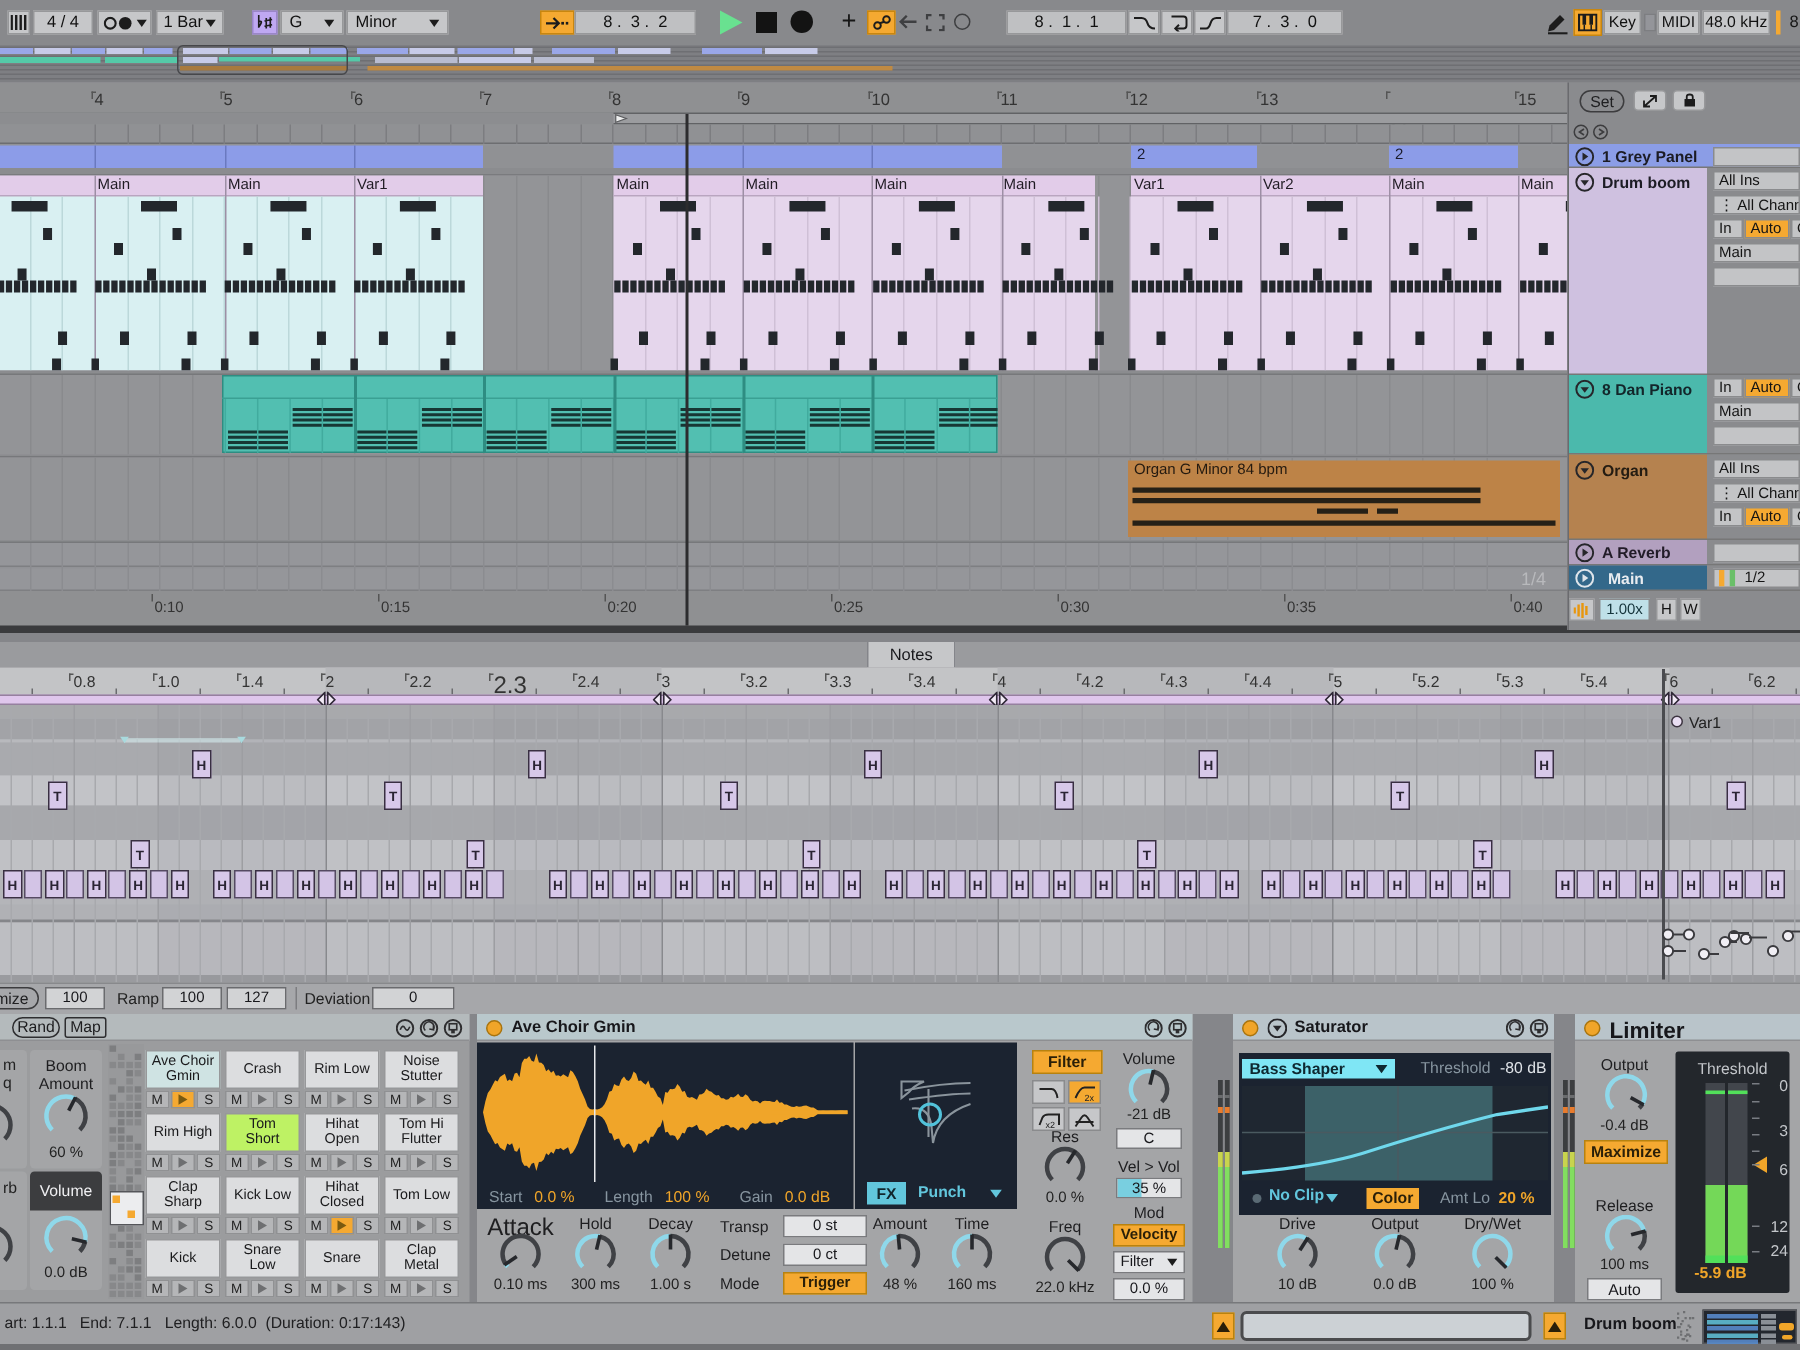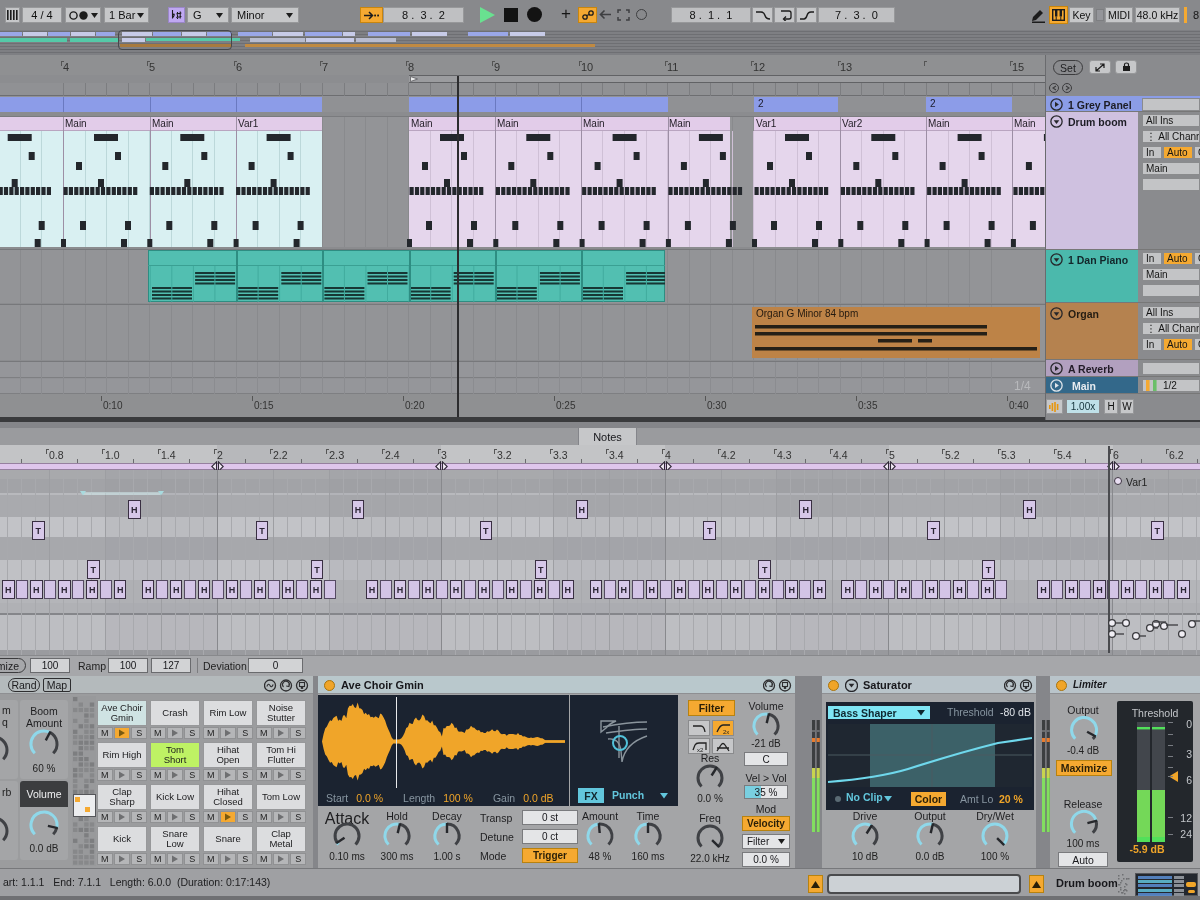--- a/index.html
+++ b/index.html
@@ -940,21 +940,21 @@
       <div class="hdrbox" style="left:96px;top:107px;width:58px;height:13px;background:#c3c4c6;">Main</div>
       <div class="hdrbox" style="left:96px;top:123px;width:58px;height:13px;background:#c3c4c6;"></div>
       <div class="abs" style="left:0;top:195px;width:92px;height:53px;background:#4bb9ac;border-bottom:1px solid #777;"></div>
       <div class="abs" style="left:92px;top:195px;width:63px;height:53px;background:#8a8b8e;border-bottom:1px solid #777;"></div>
       <svg class="abs" style="left:4px;top:198px;" width="13" height="13" viewBox="0 0 12 12">
         <circle cx="6" cy="6" r="5.2" fill="none" stroke="#26262a" stroke-width="1.2"></circle>
         <g fill="#26262a">
           <path d="M3.4 4.8 L8.6 4.8 L6 8.2 Z"></path>
         </g>
       </svg>
-      <div class="abs" style="left:22px;top:199px;font-size:10.5px;font-weight:bold;color:#13262a;">1 Dan Piano</div>
+      <div class="abs" style="left:22px;top:199px;font-size:10.5px;font-weight:bold;color:#13262a;">8 Dan Piano</div>
       <div class="hdrbox" style="left:96px;top:197px;width:20px;height:13px;background:#c3c4c6;">In</div>
       <div class="hdrbox" style="left:117px;top:197px;width:30px;height:13px;background:#f5a931;">Auto</div>
       <div class="hdrbox" style="left:148px;top:197px;width:7px;height:13px;background:#c3c4c6;">O</div>
       <div class="hdrbox" style="left:96px;top:213px;width:58px;height:13px;background:#c3c4c6;">Main</div>
       <div class="hdrbox" style="left:96px;top:229px;width:58px;height:13px;background:#c3c4c6;"></div>
       <div class="abs" style="left:0;top:248px;width:92px;height:57px;background:#b5824f;border-bottom:1px solid #777;"></div>
       <div class="abs" style="left:92px;top:248px;width:63px;height:57px;background:#8a8b8e;border-bottom:1px solid #777;"></div>
       <svg class="abs" style="left:4px;top:252px;" width="13" height="13" viewBox="0 0 12 12">
         <circle cx="6" cy="6" r="5.2" fill="none" stroke="#26262a" stroke-width="1.2"></circle>
         <g fill="#26262a">
@@ -1040,21 +1040,21 @@
       <div class="abs" style="left:102px;top:29px;width:3px;height:1px;background:#555;"></div>
       <div class="abs" style="left:161px;top:29px;font-size:10.5px;color:#333;">1.4</div>
       <div class="abs" style="left:158px;top:29px;width:1px;height:5px;background:#555;"></div>
       <div class="abs" style="left:158px;top:29px;width:3px;height:1px;background:#555;"></div>
       <div class="abs" style="left:217px;top:29px;font-size:10.5px;color:#333;">2</div>
       <div class="abs" style="left:214px;top:29px;width:1px;height:5px;background:#555;"></div>
       <div class="abs" style="left:214px;top:29px;width:3px;height:1px;background:#555;"></div>
       <div class="abs" style="left:273px;top:29px;font-size:10.5px;color:#333;">2.2</div>
       <div class="abs" style="left:270px;top:29px;width:1px;height:5px;background:#555;"></div>
       <div class="abs" style="left:270px;top:29px;width:3px;height:1px;background:#555;"></div>
-      <div class="abs" style="left:329px;top:29px;font-size:11px;color:#333;">2.3</div>
+      <div class="abs" style="left:329px;top:29px;font-size:16px;color:#333;">2.3</div>
       <div class="abs" style="left:326px;top:29px;width:1px;height:5px;background:#555;"></div>
       <div class="abs" style="left:326px;top:29px;width:3px;height:1px;background:#555;"></div>
       <div class="abs" style="left:385px;top:29px;font-size:10.5px;color:#333;">2.4</div>
       <div class="abs" style="left:382px;top:29px;width:1px;height:5px;background:#555;"></div>
       <div class="abs" style="left:382px;top:29px;width:3px;height:1px;background:#555;"></div>
       <div class="abs" style="left:441px;top:29px;font-size:10.5px;color:#333;">3</div>
       <div class="abs" style="left:438px;top:29px;width:1px;height:5px;background:#555;"></div>
       <div class="abs" style="left:438px;top:29px;width:3px;height:1px;background:#555;"></div>
       <div class="abs" style="left:497px;top:29px;font-size:10.5px;color:#333;">3.2</div>
       <div class="abs" style="left:494px;top:29px;width:1px;height:5px;background:#555;"></div>
@@ -1829,21 +1829,21 @@
         <path d="M 25.6 22.3 A 12 12 0 0 1 25.5 22.5" stroke="#3f4145" stroke-width="3" fill="none"></path>
         <line x1="19.1" y1="16.1" x2="26.2" y2="23.2" stroke="#26282c" stroke-width="2.4"></line>
       </svg>
       <div class="abs" style="left:963px;top:175px;width:64px;text-align:center;font-size:10px;color:#222;">100 %</div>
       <div class="abs" style="left:1028px;top:25px;font-size:10.5px;color:#dfe3e8;">
         <span style="position:absolute;left:-52px;"></span>
       </div>
       <div class="abs" style="left:1050px;top:0;width:150px;height:192px;background:#a4a5a7;"></div>
       <div class="abs" style="left:1050px;top:0;width:150px;height:18px;background:#b9c4ca;border-bottom:1px solid #8e8f92;"></div>
       <div class="abs" style="left:1056px;top:3.5px;width:11px;height:11px;background:#f0a529;border:1px solid #a8740e;border-radius:50%;"></div>
-      <div class="abs" style="left:1073px;top:3px;font-size:10px;font-weight:bold;color:#17171b;font-style:italic;">Limiter</div>
+      <div class="abs" style="left:1073px;top:3px;font-size:15px;font-weight:bold;color:#17171b;">Limiter</div>
       <div class="abs" style="left:1052px;top:28px;width:62px;text-align:center;font-size:10.5px;color:#1e1e20;">Output</div>
       <svg class="abs" style="left:1067px;top:40px;" width="34" height="30">
         <path d="M 8.2 22.8 A 12.5 12.5 0 1 1 28.0 20.0" stroke="#8fd8ea" stroke-width="3" fill="none"></path>
         <path d="M 28.0 20.0 A 12.5 12.5 0 0 1 25.8 22.8" stroke="#3f4145" stroke-width="3" fill="none"></path>
         <line x1="20.1" y1="15.7" x2="28.8" y2="20.5" stroke="#26282c" stroke-width="2.4"></line>
       </svg>
       <div class="abs" style="left:1052px;top:69px;width:62px;text-align:center;font-size:10px;color:#222;">-0.4 dB</div>
       <div class="abs" style="left:1056px;top:84px;width:56px;height:16px;background:#f5a931;border:1px solid #b8820f;font-size:10.5px;font-weight:bold;color:#2a1f08;display:flex;align-items:center;justify-content:center;">Maximize</div>
       <div class="abs" style="left:1052px;top:122px;width:62px;text-align:center;font-size:10.5px;color:#1e1e20;">Release</div>
       <svg class="abs" style="left:1067px;top:134px;" width="34" height="30">

